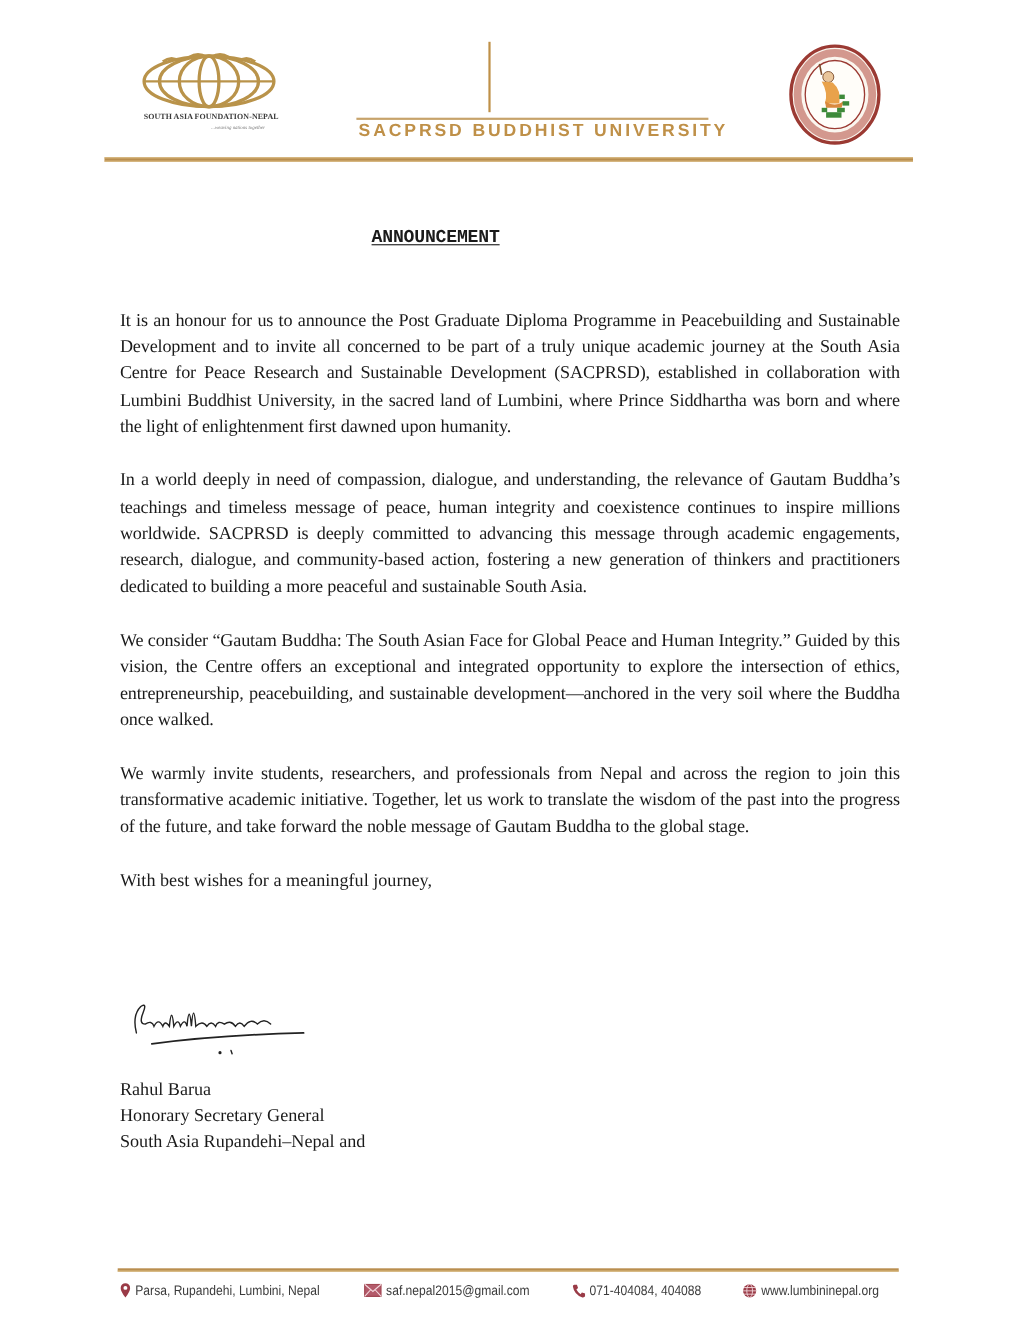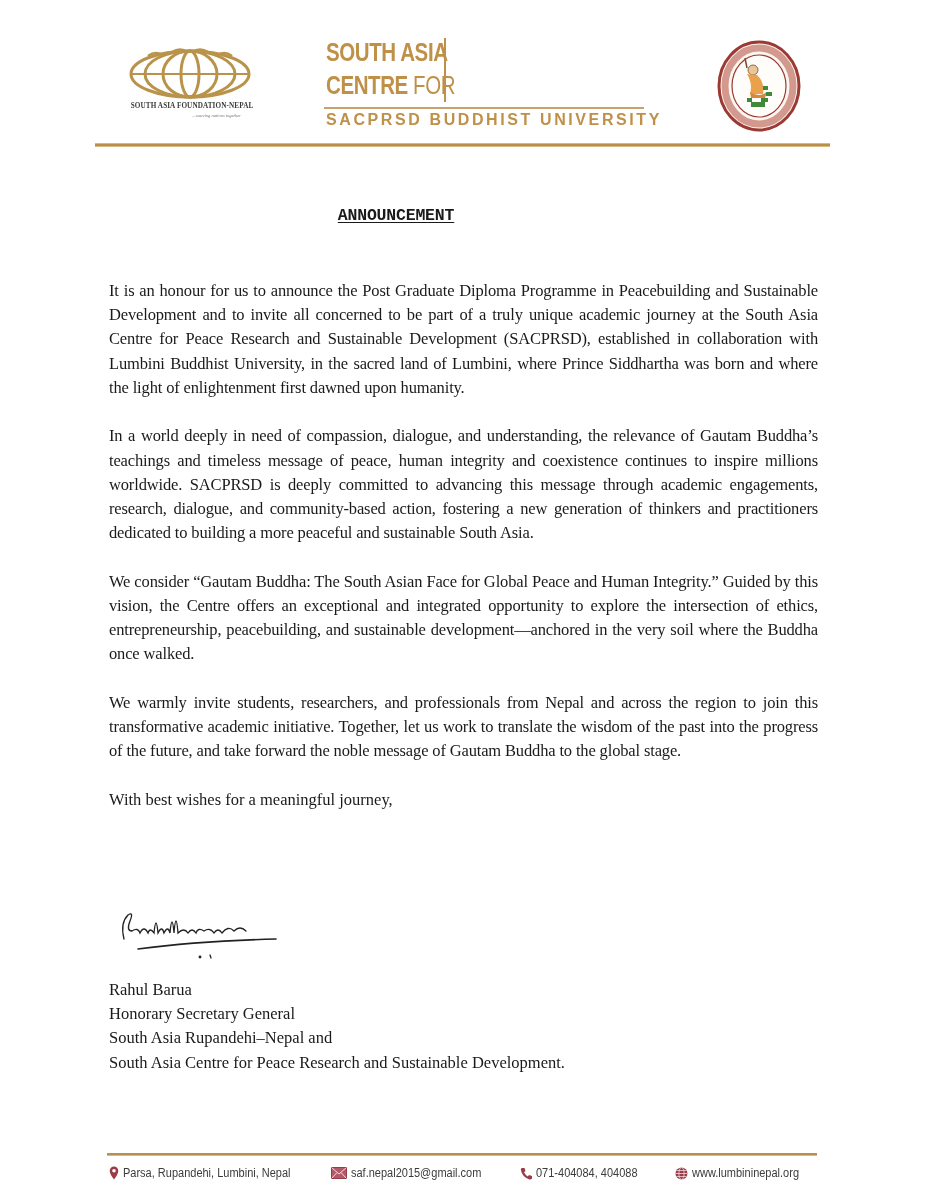--- a/index.html
+++ b/index.html
@@ -66,24 +66,20 @@
         <path d="M88 8 Q96 2 104 8" stroke-width="2.5"></path>
         <path d="M44 4 Q52 -1 60 4" stroke-width="2.5"></path>
         <path d="M64 4 Q72 -1 80 4" stroke-width="2.5"></path>
       </g>
     </svg>
     <div class="saf-name">SOUTH ASIA FOUNDATION-NEPAL</div>
     <div class="saf-tagline">...weaving nations together</div>
   </div>
 
   <div class="centre-block">
-    <div class="centre-left">
-      <span class="l1">SOUTH ASIA</span>
-      <span class="l2"><b>CENTRE</b><span> FOR</span></span>
-    </div>
     <div class="centre-vline"></div>
     <div class="centre-hline"></div>
     <div class="lbu">SACPRSD BUDDHIST UNIVERSITY</div>
   </div>
 
   <div class="lbu-seal">
     <svg width="84" height="92" viewBox="0 0 84 92">
       <ellipse cx="42" cy="46" rx="40" ry="44" fill="#fbf6ef" stroke="#9b3a33" stroke-width="3"></ellipse>
       <ellipse cx="42" cy="46" rx="34" ry="38" fill="none" stroke="#b24a3e" stroke-width="7" opacity="0.55"></ellipse>
       <ellipse cx="42" cy="46" rx="27" ry="31" fill="#fffdf9" stroke="#9b3a33" stroke-width="1.2"></ellipse>
@@ -120,21 +116,20 @@
       <circle cx="82" cy="52" r="0.8" fill="#222"></circle>
       <path d="M92 50 L93 53"></path>
     </g>
   </svg>
 </div>
 
 <div class="signer">
   <div>Rahul Barua</div>
   <div>Honorary Secretary General</div>
   <div>South Asia Rupandehi–Nepal and</div>
-  <div>South Asia Centre for Peace Research and Sustainable Development.</div>
 </div>
 
 <div class="footer-rule"></div>
 <div class="footer">
   <div class="f-item" style="left:109px;">
     <svg class="f-icon" width="10" height="14" viewBox="0 0 10 14">
       <path d="M5 0.5 A4.3 4.3 0 0 1 9.3 4.8 Q9.3 8 5 13.5 Q0.7 8 0.7 4.8 A4.3 4.3 0 0 1 5 0.5 Z" fill="#9a3b47"></path>
       <circle cx="5" cy="4.8" r="1.8" fill="#fff"></circle>
     </svg>
     <span class="txt">Parsa, Rupandehi, Lumbini, Nepal</span>

